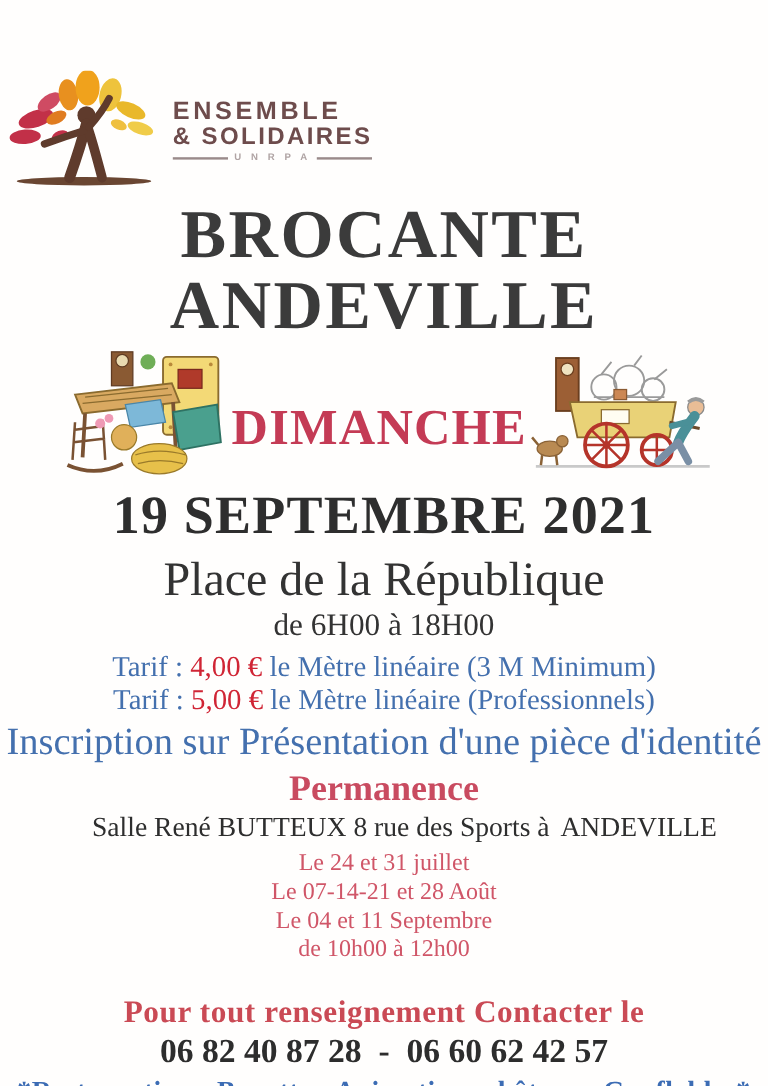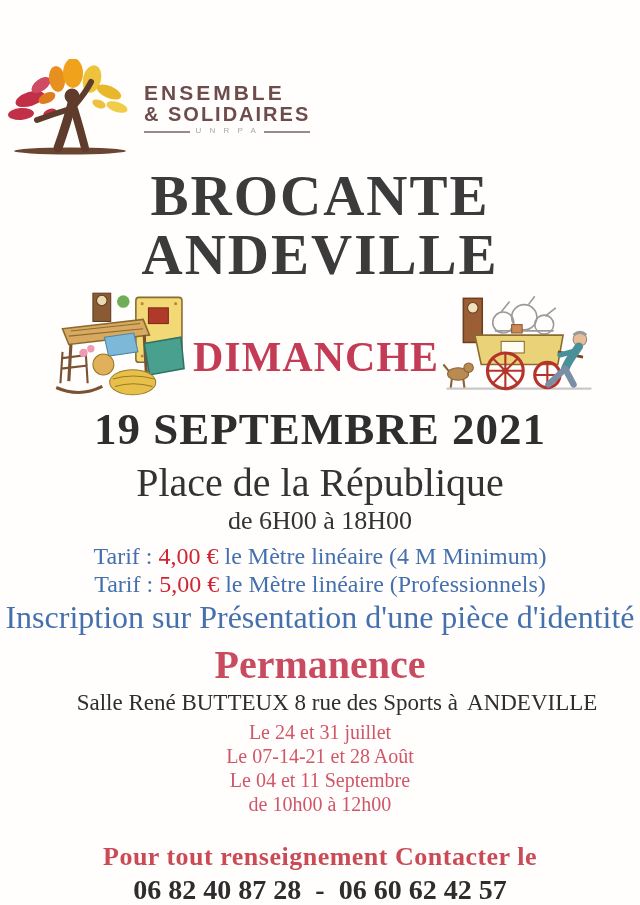--- a/index.html
+++ b/index.html
@@ -15,37 +15,37 @@
     text-align:center;
     color:#3f3f3f;
   }
   
   .logo-row{display:flex;justify-content:flex-start;align-items:center;gap:4px;height:102px;margin-bottom:6px;}
   .logo-text{font-family:"Liberation Sans", sans-serif;color:#6e4c4c;text-align:left;line-height:1.05;}
   .logo-text .l1{font-size:21px;font-weight:bold;letter-spacing:3px;}
   .logo-text .l2{font-size:20px;font-weight:bold;letter-spacing:2px;}
   .logo-sub{display:flex;align-items:center;gap:5px;margin-top:2px;}
   .logo-sub .rule{flex:1;height:2px;background:#9a8a8a;}
-  .logo-sub .sub{font-size:8px;letter-spacing:3px;color:#b0a4a4;font-weight:normal;white-space:nowrap;}
+  .logo-sub .sub{font-size:8px;letter-spacing:3px;color:#b0a4a4;font-weight:bold;white-space:nowrap;}
   
   .title{font-size:57px;font-weight:bold;letter-spacing:2px;color:#3b3b3b;line-height:1.04;}
   
   .day-row{display:flex;justify-content:center;align-items:center;padding:0 14px;margin-top:4px;height:110px;font-weight:bold;}
   .day{font-size:42px;color:#c43b55;letter-spacing:1px;margin-top:26px;}
   
   .event-date{font-size:45px;font-weight:bold;color:#2e2e2e;margin-top:4px;letter-spacing:1px;}
   .event-place{font-size:40px;color:#333;margin-top:4px;}
   .event-hours{font-size:26px;color:#333;}
   
   .tariff{font-size:24px;color:#4470ae;line-height:1.18;}
   .tariff .price{color:#d02535;}
   .pricing{margin-top:6px;}
   .reg-note{font-size:32px;color:#4470ae;line-height:1.2;}
   
-  .perm-title{font-size:40px;font-weight:bold;color:#c94b60;margin-top:4px;}
+  .perm-title{font-size:30px;font-weight:bold;color:#c94b60;margin-top:4px;}
   .perm-address{font-size:23px;color:#2e2e2e;margin-top:2px;padding-left:34px;}
   .perm-address .city{margin-left:9px;}
   .perm-dates{font-size:20px;font-weight:normal;color:#d05668;line-height:1.2;margin-top:4px;}
   
   .contact{margin-top:26px;}
   .contact-heading{font-size:26px;font-weight:bold;color:#ca4a55;letter-spacing:.5px;}
   .phones{font-size:28px;font-weight:bold;color:#2d2d2d;margin-top:2px;}
   .phones .sep{margin:0 14px;}
   .amenities{font-size:23px;font-weight:bold;color:#3c6cb4;margin-top:4px;letter-spacing:.5px;}
   .illu{display:block;}
@@ -161,21 +161,21 @@
       <circle cx="27" cy="73" r="4.5" fill="#b98a52" stroke="#8a6236"></circle>
       <path d="M11 84 L10 92 M22 84 L23 92 M8 76 L3 70" stroke="#8a6236" stroke-width="2"></path>
     </svg>
   </div>
 
   <div class="event-date">19 SEPTEMBRE 2021</div>
   <div class="event-place">Place de la République</div>
   <div class="event-hours">de 6H00 à 18H00</div>
 
   <div class="pricing">
-    <div class="tariff"><span>Tarif : </span><span class="price">4,00 €</span><span> le Mètre linéaire (4 M Minimum)</span></div>
+    <div class="tariff"><span>Tarif : </span><span class="price">4,00 €</span><span> le Mètre linéaire (3 M Minimum)</span></div>
     <div class="tariff"><span>Tarif : </span><span class="price">5,00 €</span><span> le Mètre linéaire (Professionnels)</span></div>
     <div class="reg-note">Inscription sur Présentation d'une pièce d'identité</div>
   </div>
 
   <div class="perm-title">Permanence</div>
   <div class="perm-address"><span>Salle René BUTTEUX 8 rue des Sports à</span><span class="city">ANDEVILLE</span></div>
   <div class="perm-dates">
     <div>Le 24 et 31 juillet</div>
     <div>Le 07-14-21 et 28 Août</div>
     <div>Le 04 et 11 Septembre</div>

